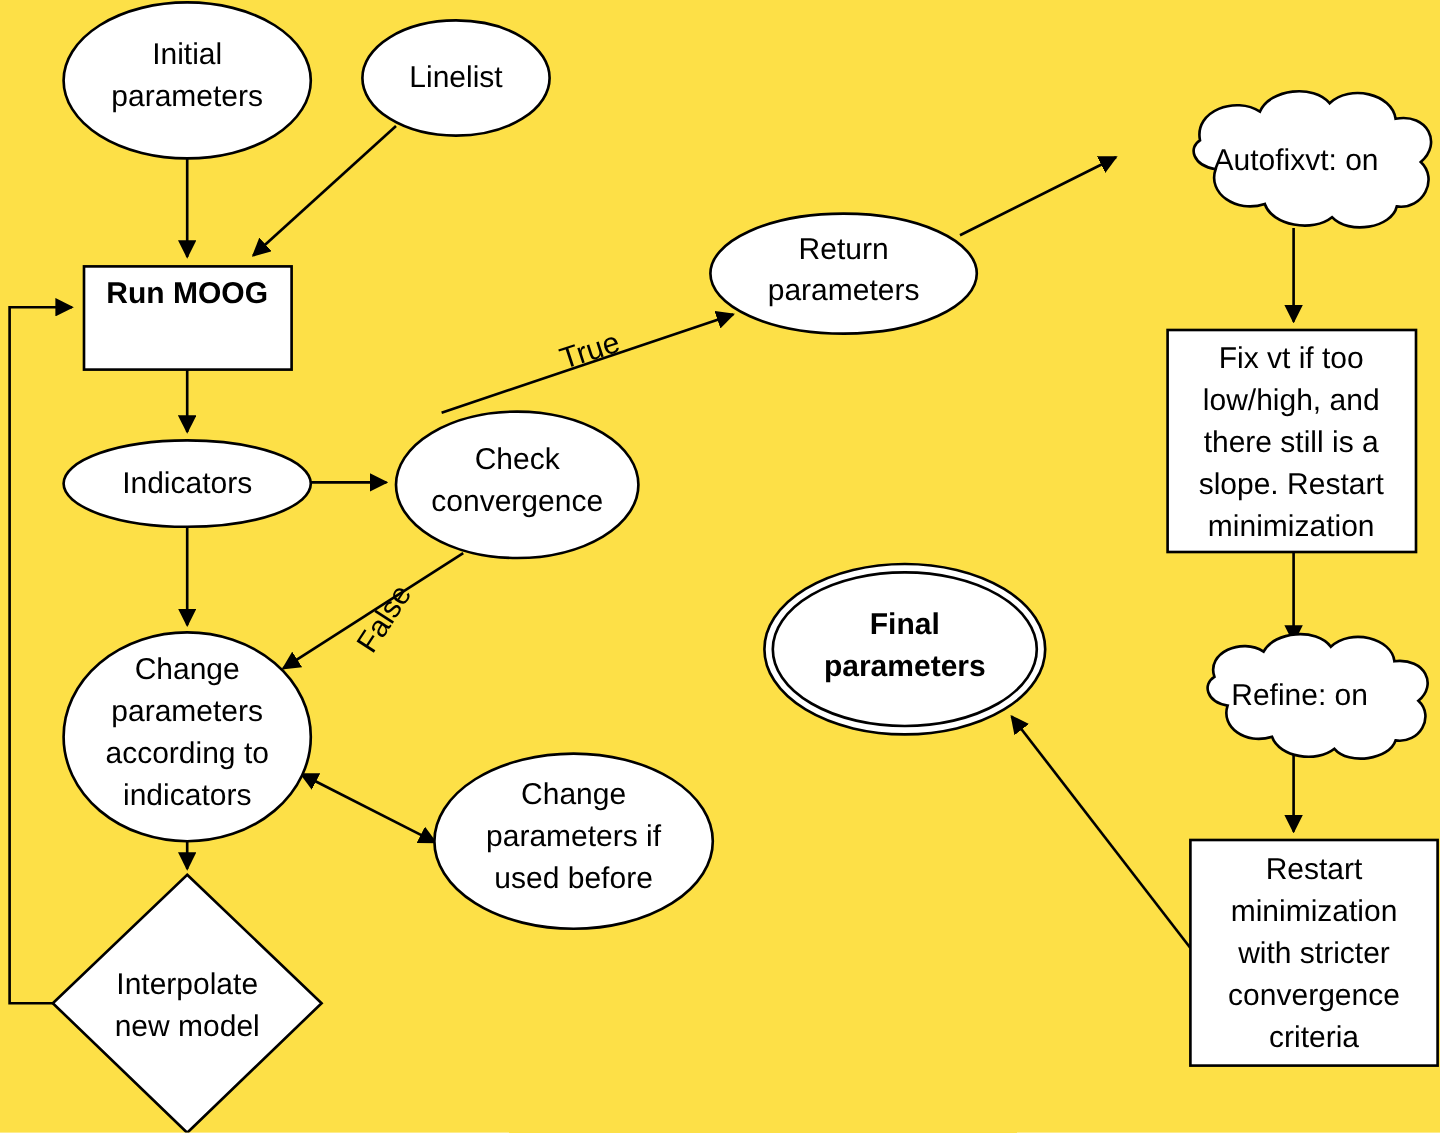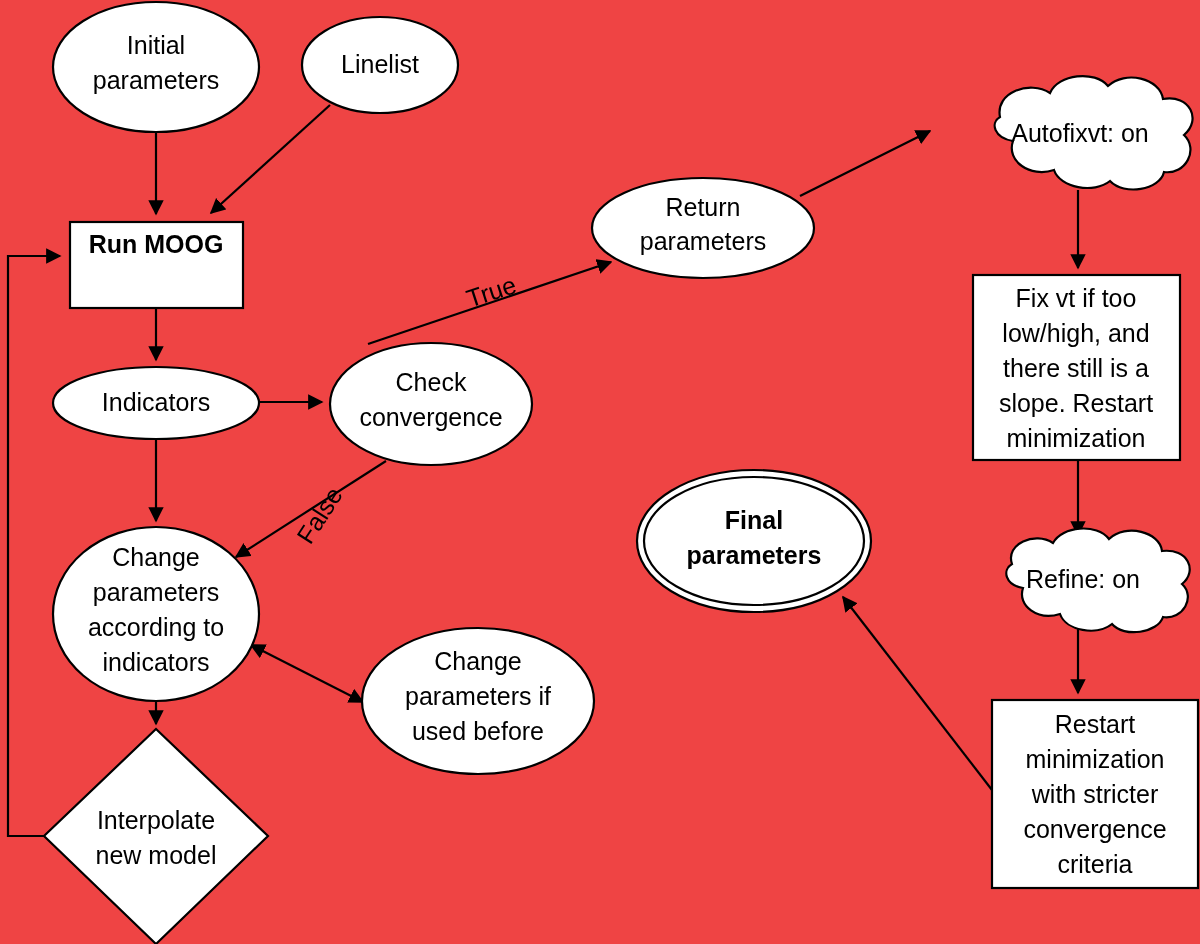--- a/index.html
+++ b/index.html
@@ -4,21 +4,21 @@
 <style>
   html, body {
     margin: 0;
     padding: 0;
     background: #ffffff;
   }
   #canvas {
     position: relative;
     width: 1200px;
     height: 944px;
-    background: #ef4444;
+    background: #fde047;
     overflow: hidden;
     font-family: "Liberation Sans", sans-serif;
   }
   svg#flow {
     position: absolute;
     left: 0;
     top: 0;
     width: 1200px;
     height: 944px;
   }

